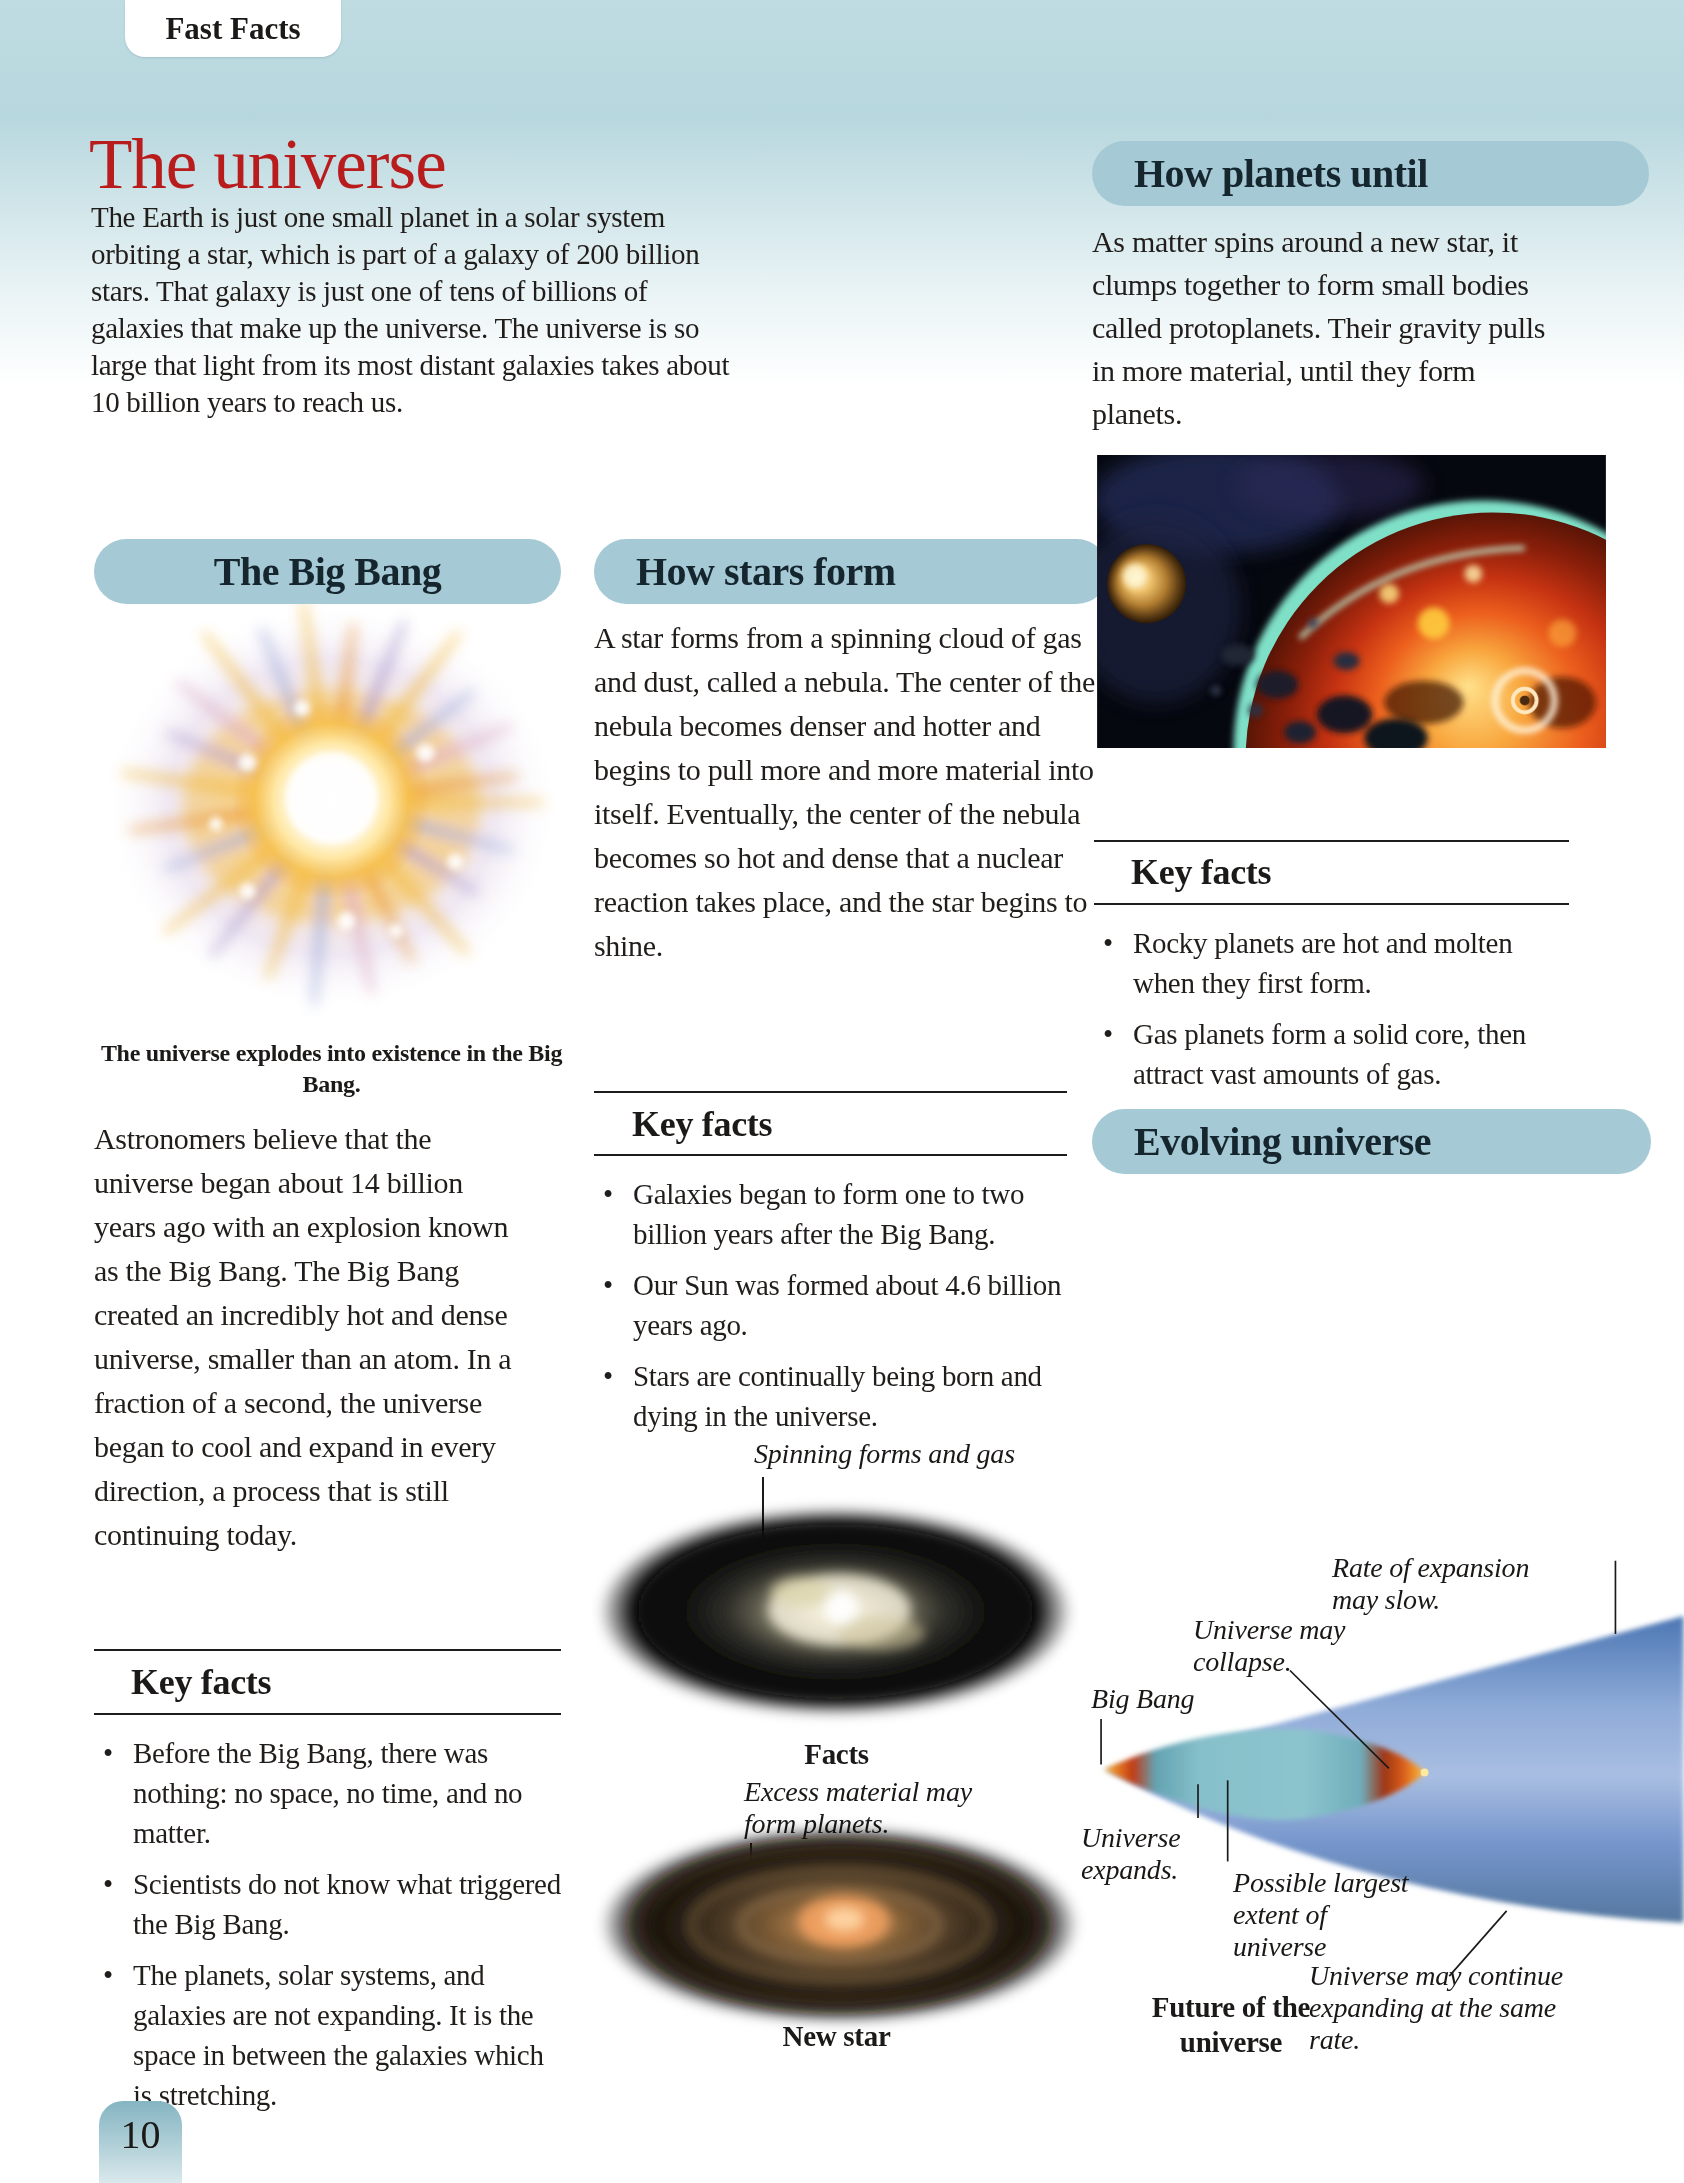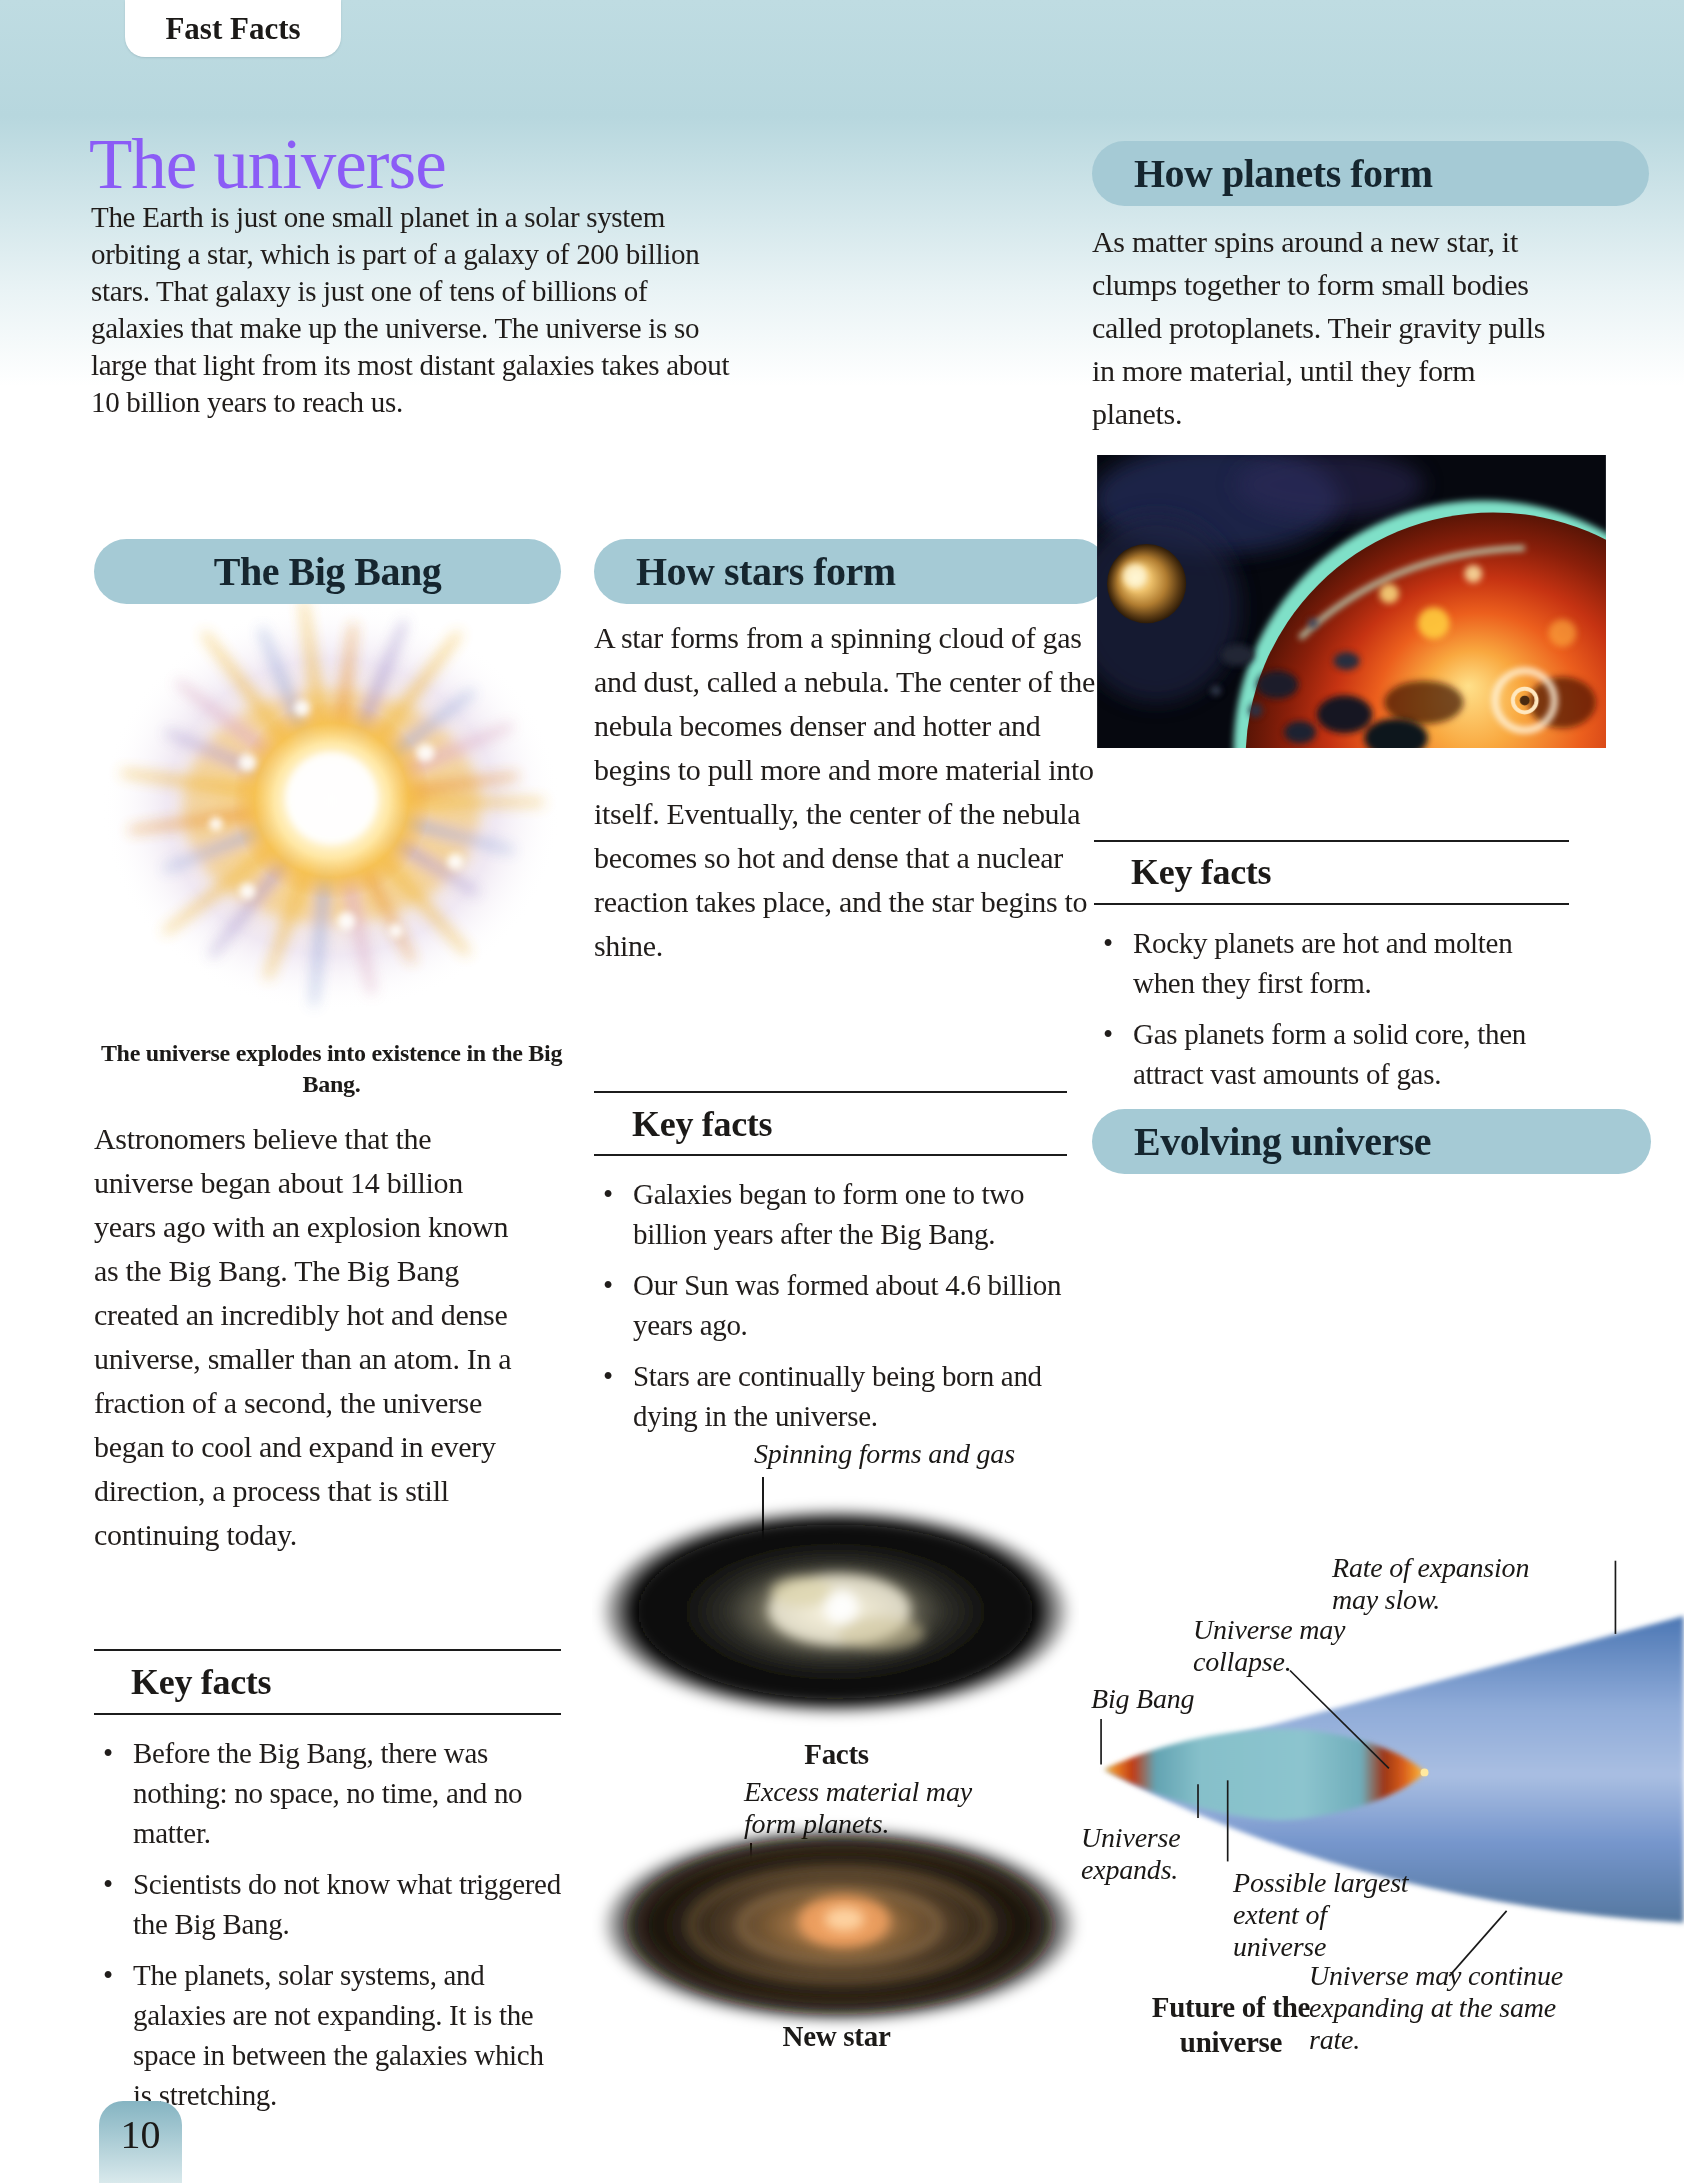--- a/index.html
+++ b/index.html
@@ -2,21 +2,21 @@
 <html><head>
 <meta charset="utf-8">
 <style>
   html,body{margin:0;padding:0;}
   body{width:1684px;height:2183px;background:#ffffff;font-family:"Liberation Serif","DejaVu Serif",serif;color:#211d1b;}
   .page{position:relative;width:1684px;height:2183px;overflow:hidden;background:#ffffff;}
   .abs{position:absolute;}
   .top-band{left:0;top:0;width:1684px;height:386px;background:linear-gradient(180deg,#bfdce2 0%,#b7d7de 30%,#e9f3f5 75%,#ffffff 100%);}
   .fast-facts-tab{left:89px;top:0;width:216px;height:57px;background:#ffffff;border-radius:0 0 20px 20px;box-shadow:0 1px 2px rgba(90,120,130,.25);display:flex;align-items:center;justify-content:center;margin-left:36px;}
   .fast-facts-tab span{font-weight:bold;font-size:31px;color:#1c1a18;}
-  .page-title{left:89px;top:77px;font-size:71px;line-height:79px;font-weight:normal;color:#8b5cf6;letter-spacing:-1px;}
+  .page-title{left:89px;top:77px;font-size:71px;line-height:79px;font-weight:normal;color:#b91c1c;letter-spacing:-1px;}
   .intro{left:91px;top:170px;width:655px;font-size:29px;line-height:37px;letter-spacing:-0.3px;}
   .pill{height:65px;background:#a5cad5;border-radius:33px;display:flex;align-items:center;color:#16262f;font-weight:bold;font-size:40px;letter-spacing:-0.5px;}
   .pill-center{justify-content:center;}
   .pill-left{padding-left:42px;}
   .body-text{font-size:30px;line-height:44px;letter-spacing:-0.3px;}
   .caption{font-weight:bold;text-align:center;letter-spacing:-0.3px;color:#1c1a18;}
   .rule{height:2px;background:#1c1c1c;}
   .kf-title{font-size:36px;font-weight:bold;color:#1c1a18;letter-spacing:-0.3px;}
   ul.kf-list{list-style:none;margin:0;padding:0;font-size:29px;line-height:40px;letter-spacing:-0.3px;}
   ul.kf-list li{position:relative;padding-left:34px;margin-bottom:11px;}
@@ -190,21 +190,21 @@
       <ellipse cx="250" cy="112" rx="200" ry="78" stroke="#8a6a40" stroke-width="8" opacity=".3"></ellipse>
       <ellipse cx="250" cy="112" rx="150" ry="55" stroke="#caa36a" stroke-width="8" opacity=".3"></ellipse>
       <ellipse cx="250" cy="112" rx="100" ry="36" stroke="#d8b27a" stroke-width="6" opacity=".35"></ellipse>
     </g>
     <ellipse cx="255" cy="108" rx="46" ry="26" fill="#f0a060" opacity=".9" filter="url(#ns5)"></ellipse>
     <ellipse cx="255" cy="106" rx="20" ry="12" fill="#ffd8a8" opacity=".9" filter="url(#ns5)"></ellipse>
   </svg>
   <div class="abs caption" style="left:594px;top:2020px;width:485px;font-size:29px;">New star</div>
 
   <div class="abs pill pill-left" style="left:1092px;top:141px;width:515px;">
-    <span>How planets form</span>
+    <span>How planets until</span>
   </div>
 
   <p class="abs body-text" style="left:1092px;top:220px;width:473px;margin:0;line-height:43px;">As matter spins around a new star, it clumps together to form small bodies called protoplanets. Their gravity pulls in more material, until they form planets.</p>
 
   <svg class="abs art" style="left:1097px;top:455px;" width="509" height="293" viewBox="0 0 514 296">
     <defs>
       <filter id="pb10" x="-40%" y="-40%" width="180%" height="180%">
           <feGaussianBlur stdDeviation="10"></feGaussianBlur>
         </filter>
       <filter id="pb3" x="-40%" y="-40%" width="180%" height="180%">

